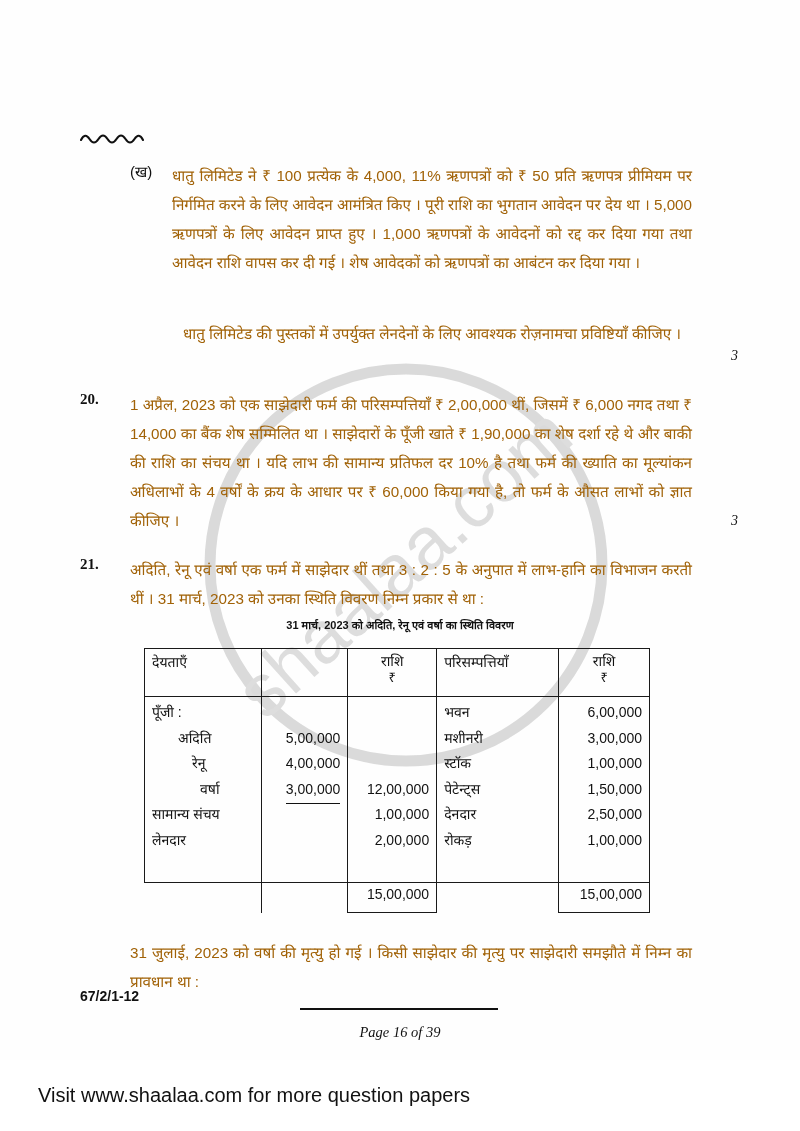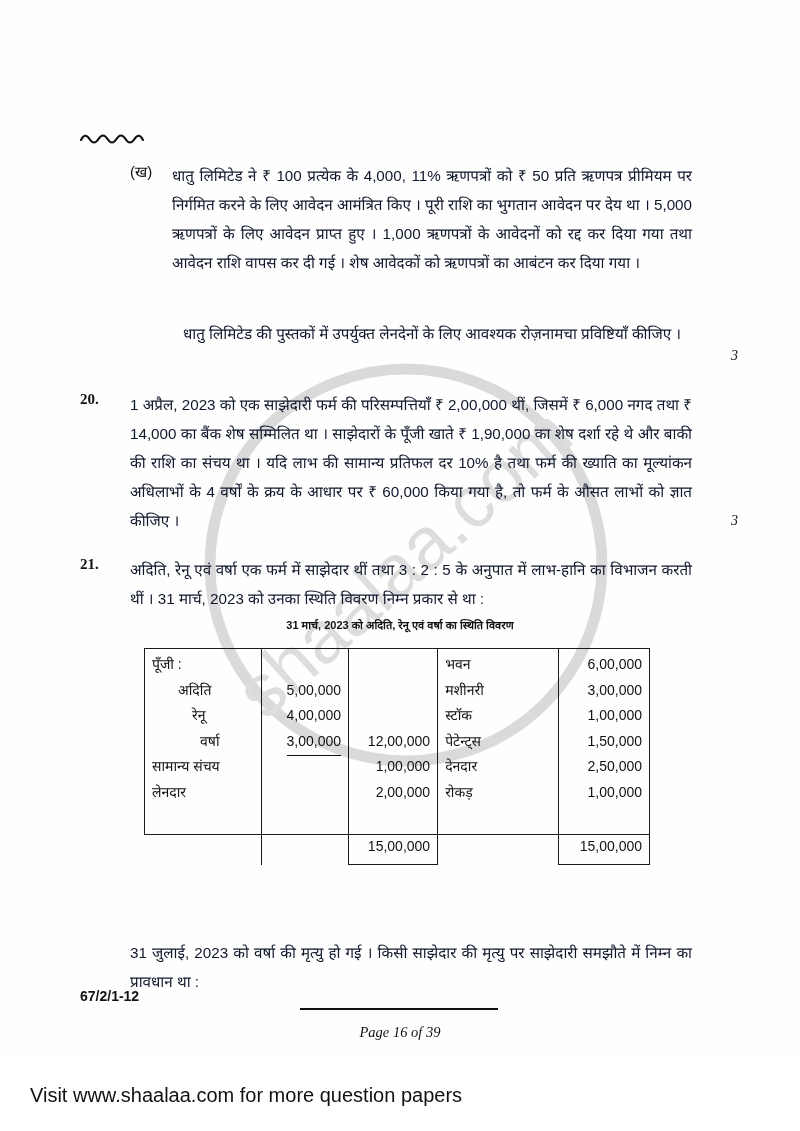--- a/index.html
+++ b/index.html
@@ -60,21 +60,21 @@
     font-family: "Liberation Sans", sans-serif;
   }
 
   .para {
     position: absolute;
     font-size: 15.2px;
     line-height: 29px;
     text-align: justify;
     text-justify: inter-word;
     font-family: "Liberation Sans", sans-serif;
-    color: #0f172a;
+    color: #a16207;
   }
   .para.last-left { text-align: center; }
 
   .marks {
     position: absolute;
     right: 62px;
     font-style: italic;
     font-size: 14px;
     font-family: "Liberation Serif", serif;
     color: #111;
@@ -149,21 +149,21 @@
   }
   #page-rule {
     position: absolute;
     left: 300px; top: 1008px;
     width: 198px; height: 2px;
     background: #111;
   }
 
   #site-banner {
     position: absolute;
-    left: 8px; top: 1060px;
+    left: 16px; top: 1060px;
     width: 706px; height: 71px;
     background: #ffffff;
     display: flex;
     align-items: center;
   }
   #site-banner-text {
     margin-left: 22px;
     font-size: 20px;
     font-family: "Liberation Sans", sans-serif;
     color: #111;
@@ -200,20 +200,37 @@
     <div class="marks" style="top:513px;">3</div>
 
     <div class="qnum" style="left:80px; top:556px;">21.</div>
 
     <div class="para" style="left:130px; top:555px; width:562px;">अदिति, रेनू एवं वर्षा एक फर्म में साझेदार थीं तथा 3 : 2 : 5 के अनुपात में लाभ-हानि का विभाजन करती थीं ।  31 मार्च, 2023 को उनका स्थिति विवरण निम्न प्रकार से था :</div>
 
     <div class="tbl-caption" style="top:617px;">31 मार्च, 2023 को अदिति, रेनू एवं वर्षा का स्थिति विवरण</div>
 
     <table id="balance-sheet">
       <tbody>
+          <tr>
+        <td class="c-lbl hdr-left">
+          <span>देयताएँ</span>
+        </td>
+        <td class="c-sub"></td>
+        <td class="c-amt hdr-cell">
+          <span class="hdr-ras">राशि</span>
+          <span class="hdr-rs">₹</span>
+        </td>
+        <td class="c-asset hdr-left">
+          <span>परिसम्पत्तियाँ</span>
+        </td>
+        <td class="c-aamt hdr-cell">
+          <span class="hdr-ras">राशि</span>
+          <span class="hdr-rs">₹</span>
+        </td>
+      </tr>
 
       <tr>
 
         <td class="c-lbl body-cell">
           <div class="rowline">पूँजी :</div>
           <div class="rowline ind1">अदिति</div>
           <div class="rowline ind2">रेनू</div>
           <div class="rowline ind3">वर्षा</div>
           <div class="rowline">सामान्य संचय</div>
           <div class="rowline">लेनदार</div>

